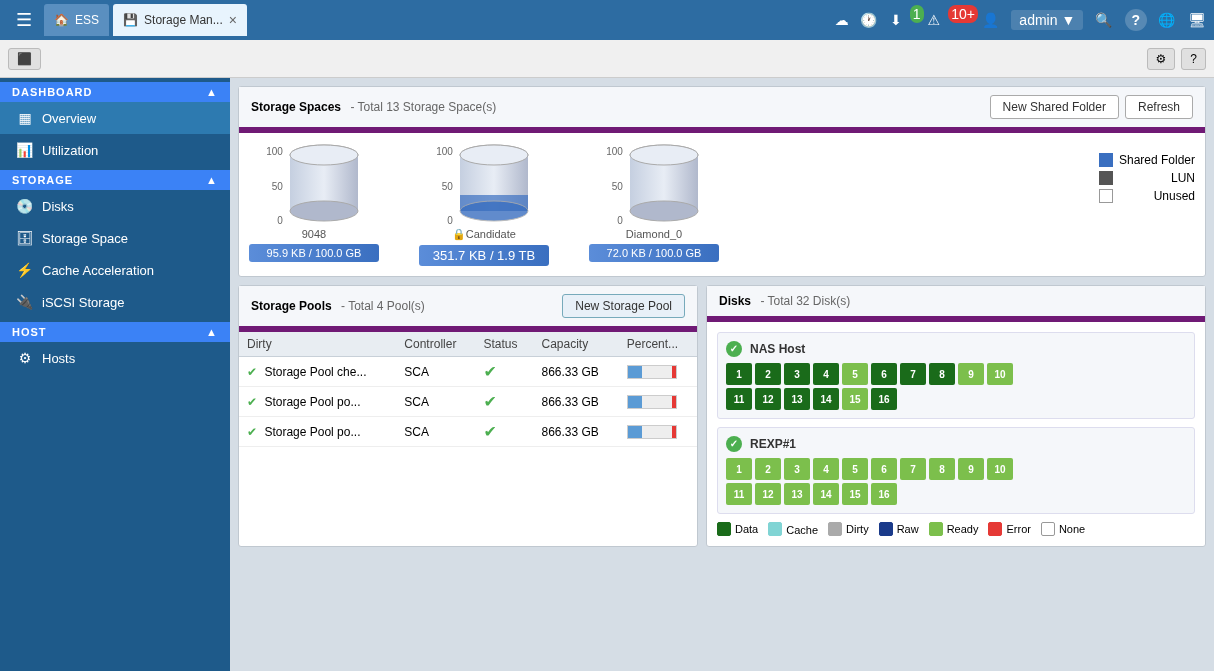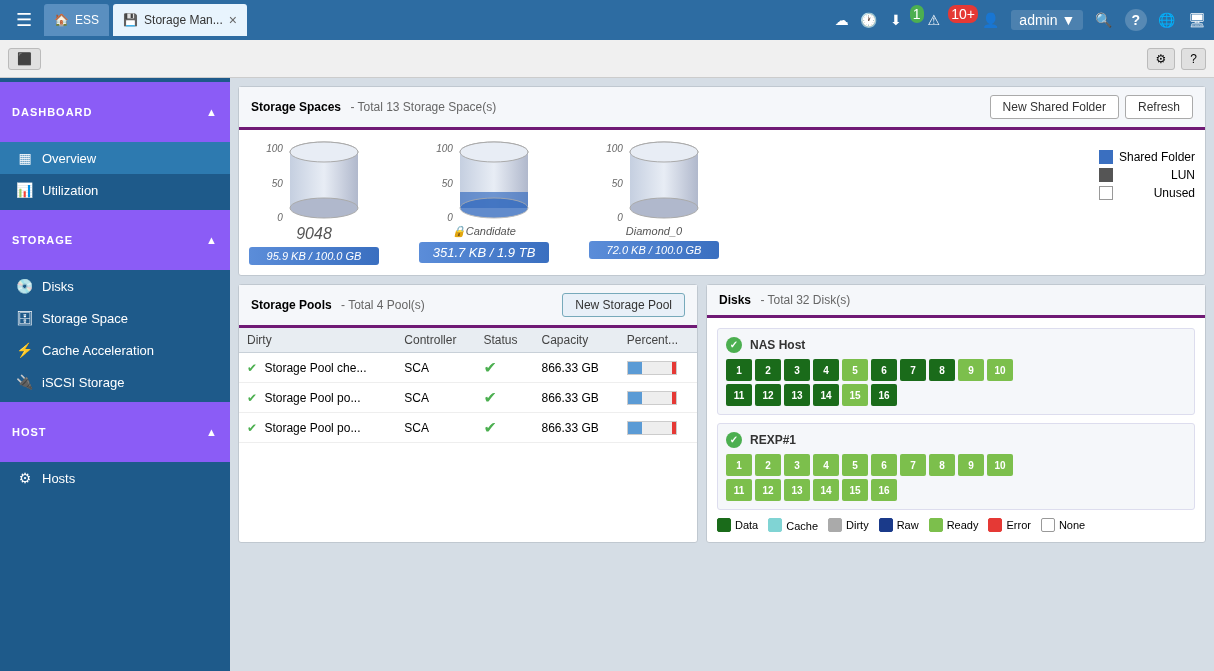--- a/index.html
+++ b/index.html
@@ -53,47 +53,47 @@
     
     .main-layout { display: flex; height: calc(671px - 78px); }
 
     
     .sidebar {
       width: 230px; background: #1e5a8a; color: white; overflow-y: auto;
       flex-shrink: 0;
     }
     .sidebar-section {
       display: flex; align-items: center; justify-content: space-between;
-      padding: 24px 12px; background: #8b5cf6; font-size: 11px; font-weight: bold;
+      padding: 4px 12px; background: #3b82f6; font-size: 11px; font-weight: bold;
       letter-spacing: 1px; cursor: pointer; margin-top: 4px;
     }
     .sidebar-item {
       display: flex; align-items: center; gap: 8px;
       padding: 8px 16px; cursor: pointer; font-size: 13px;
       transition: background 0.1s;
     }
     .sidebar-item.active { background: #2d7ab0; }
     .sidebar-item-icon { font-size: 14px; width: 18px; text-align: center; }
 
     
     .content { flex: 1; background: #d5dde5; overflow: auto; padding: 8px; display: flex; flex-direction: column; gap: 8px; }
 
     
     .panel { background: white; border: 1px solid #c0c8d0; border-radius: 3px; }
     .panel-header {
       display: flex; align-items: center; justify-content: space-between;
-      padding: 8px 12px; border-bottom: 3px solid #701a75; background: #f5f7fa;
+      padding: 8px 12px; border-bottom: 6px solid #701a75; background: #f5f7fa;
     }
     .panel-actions { display: flex; gap: 6px; }
     .btn {
       background: white; border: 1px solid #aaa; border-radius: 3px;
       padding: 4px 12px; cursor: pointer; font-size: 12px; color: #333;
     }
     .btn-blue { background: #e8f0f8; border-color: #7ab; }
-    .cylinder-item { display: flex; flex-direction: column; align-items: center; font-style: italic; }
+    .cylinder-item { display: flex; flex-direction: column; align-items: center; }
     .cylinder-bar {
       background: linear-gradient(to right, #5b8dd9, #3a6fc0);
       color: white; font-size: 11px; padding: 3px 8px;
       border-radius: 3px; margin-top: 4px; text-align: center; min-width: 140px;
     }
     .legend { display: flex; flex-direction: column; gap: 4px; margin-left: 20px; margin-top: 10px; font-size: 12px; }
     .legend-item { display: flex; align-items: center; gap: 6px; justify-content: space-between; }
     .legend-box { width: 14px; height: 14px; border: 1px solid #999; }
 
     
@@ -234,21 +234,21 @@
                   <defs>
                     <linearGradient id="cyl1" x1="0" y1="0" x2="1" y2="0">
                       <stop offset="0%" stop-color="#c5cfe0"></stop>
                       <stop offset="50%" stop-color="#e8edf5"></stop>
                       <stop offset="100%" stop-color="#b0b8cc"></stop>
                     </linearGradient>
                   </defs>
                 </svg>
               </div>
             </div>
-            <div style="font-size:16px;color:#555;text-align:center;margin-top:2px;">9048</div>
+            <div style="font-size:11px;color:#555;text-align:center;margin-top:2px;">9048</div>
             <div class="cylinder-bar" style="font-size:11px;padding:3px 6px;min-width:130px;text-align:center;background:linear-gradient(to right,#5b8dd9,#3a6fc0);color:white;border-radius:3px;margin-top:4px;">95.9 KB / 100.0 GB</div>
           </div>
 
           <div class="cylinder-item">
             <div style="display:flex; align-items:flex-end; gap:4px;">
               <div style="display:flex; flex-direction:column; justify-content:space-between; height:80px; font-size:10px; color:#666; text-align:right;">
                 <span>100</span>
                 <span>50</span>
                 <span>0</span>
               </div>

